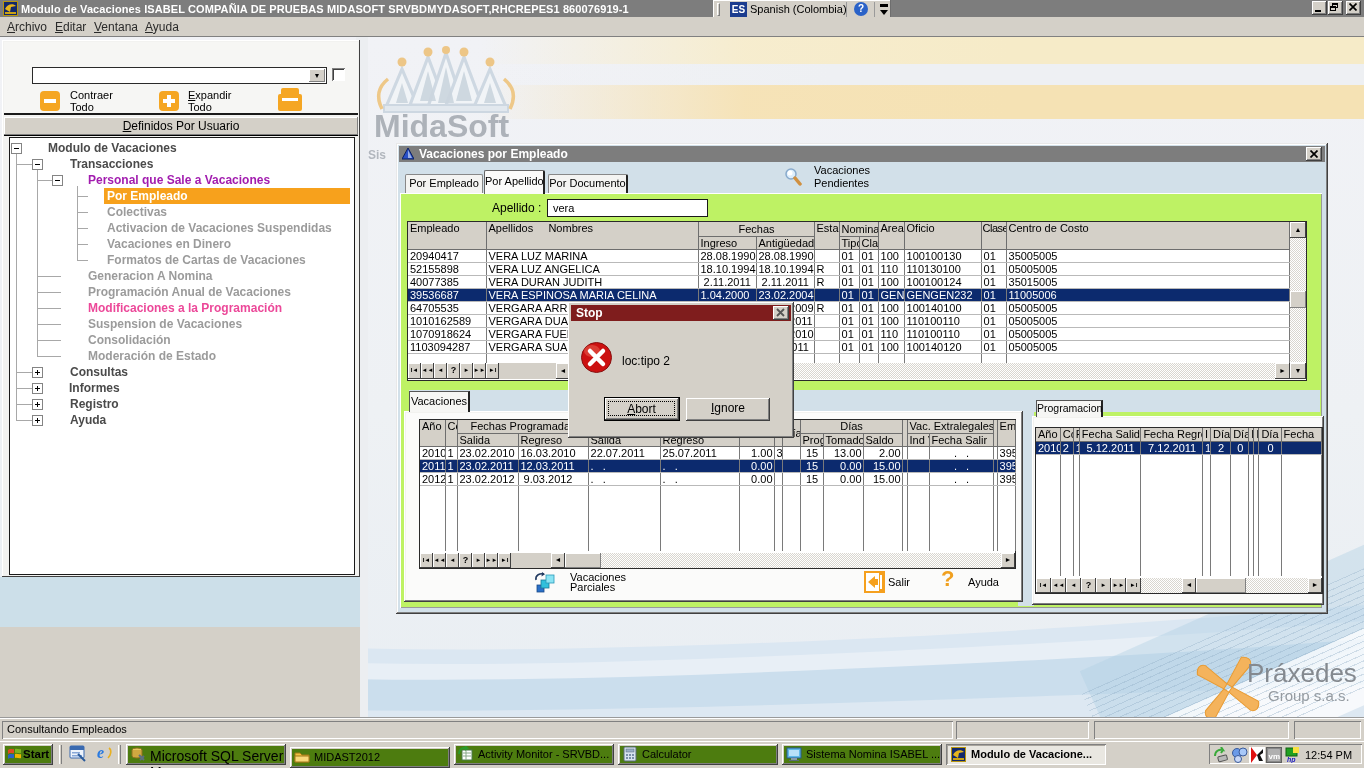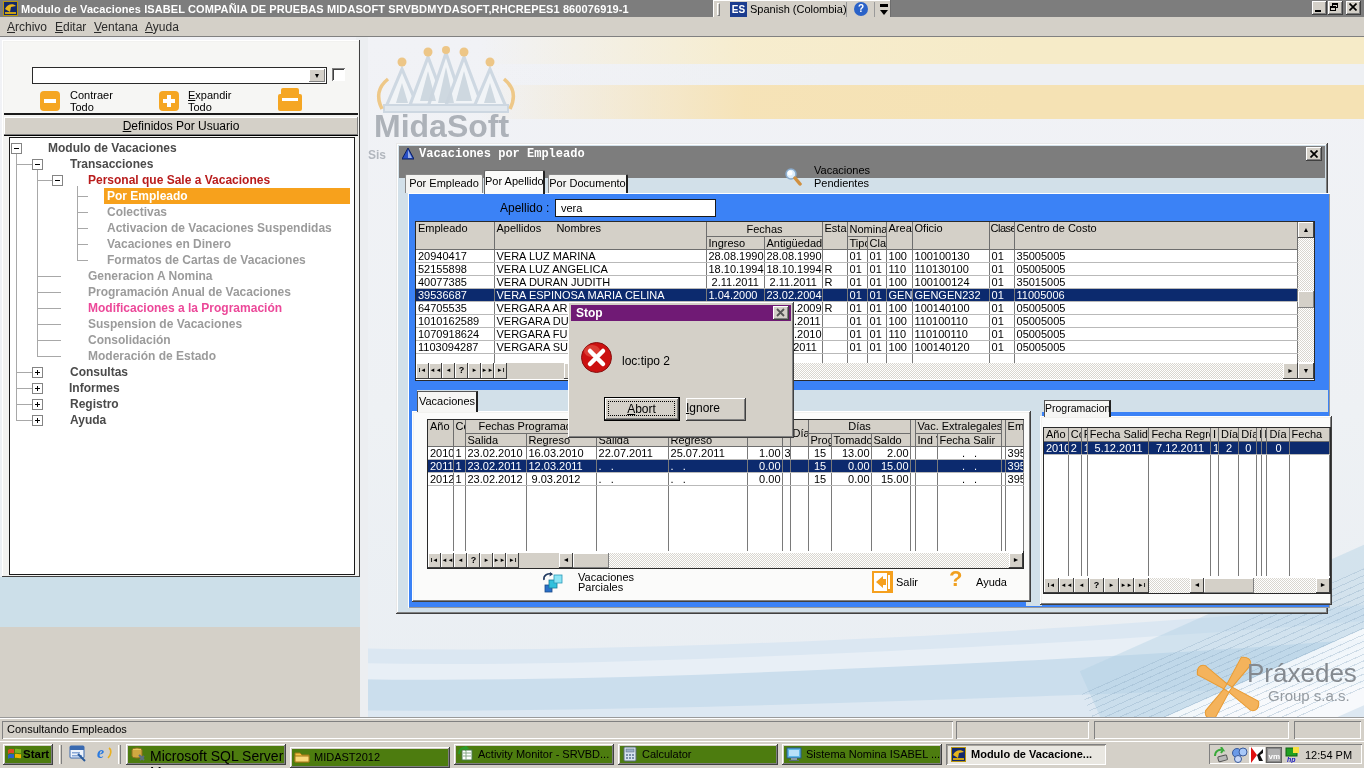--- a/index.html
+++ b/index.html
@@ -188,21 +188,21 @@
         <div class="abs" style="left:2px;top:4px;width:5px;height:1px;background:#000;"></div>
         <div class="abs" style="left:4px;top:2px;width:1px;height:5px;background:#000;"></div>
       </div>
     <div class="abs" style="left:22px;top:277px;width:11px;height:11px;border:1px solid #848484;background:#fff;">
         <div class="abs" style="left:2px;top:4px;width:5px;height:1px;background:#000;"></div>
         <div class="abs" style="left:4px;top:2px;width:1px;height:5px;background:#000;"></div>
       </div>
 
     <div class="abs" style="left:38px;top:2px;height:16px;line-height:16px;">Modulo de Vacaciones</div>
     <div class="abs" style="left:60px;top:18px;height:16px;line-height:16px;">Transacciones</div>
-    <div class="abs" style="left:78px;top:34px;height:16px;line-height:16px;color:#b91c1c;">Personal que Sale a Vacaciones</div>
+    <div class="abs" style="left:78px;top:34px;height:16px;line-height:16px;color:#a21caf;">Personal que Sale a Vacaciones</div>
     <div class="abs" style="left:94px;top:50px;width:246px;height:16px;line-height:16px;background:#f7a11c;color:#fff;padding-left:3px;">Por Empleado</div>
     <div class="abs" style="left:97px;top:66px;height:16px;line-height:16px;color:#9b9b9b;">Colectivas</div>
     <div class="abs" style="left:97px;top:82px;height:16px;line-height:16px;color:#9b9b9b;">Activacion de Vacaciones Suspendidas</div>
     <div class="abs" style="left:97px;top:98px;height:16px;line-height:16px;color:#9b9b9b;">Vacaciones en Dinero</div>
     <div class="abs" style="left:97px;top:114px;height:16px;line-height:16px;color:#9b9b9b;">Formatos de Cartas de Vacaciones</div>
     <div class="abs" style="left:78px;top:130px;height:16px;line-height:16px;color:#9b9b9b;">Generacion A Nomina</div>
     <div class="abs" style="left:78px;top:146px;height:16px;line-height:16px;color:#9b9b9b;">Programación Anual de Vacaciones</div>
     <div class="abs" style="left:78px;top:162px;height:16px;line-height:16px;color:#ec4899;">Modificaciones a la Programación</div>
     <div class="abs" style="left:78px;top:178px;height:16px;line-height:16px;color:#9b9b9b;">Suspension de Vacaciones</div>
     <div class="abs" style="left:78px;top:194px;height:16px;line-height:16px;color:#9b9b9b;">Consolidación</div>
@@ -210,21 +210,21 @@
     <div class="abs" style="left:60px;top:226px;height:16px;line-height:16px;">Consultas</div>
     <div class="abs" style="left:48px;top:242px;height:16px;line-height:16px;margin-left:11px;">Informes</div>
     <div class="abs" style="left:60px;top:258px;height:16px;line-height:16px;">Registro</div>
     <div class="abs" style="left:60px;top:274px;height:16px;line-height:16px;">Ayuda</div>
   </div>
 </div>
 <div class="abs" style="left:0;top:577px;width:360px;height:50px;background:#ccdfe9;"></div>
 <div class="abs" style="left:0;top:627px;width:360px;height:92px;background:#d4d0c8;"></div>
 
 <div class="abs" id="mainwin" style="left:396px;top:143px;width:932px;height:471px;background:#d2e0e9;box-shadow:inset -1px -1px 0 #404040,inset 1px 1px 0 #e8e8e8,inset -2px -2px 0 #808080,inset 2px 2px 0 #fff;">
-  <div class="abs" style="left:3px;top:3px;width:926px;height:32px;background:#7d7d7d;font-family:Liberation Mono, monospace;">
+  <div class="abs" style="left:3px;top:3px;width:926px;height:16px;background:#7d7d7d;">
     <svg class="abs" style="left:3px;top:2px;width:12px;height:12px;" viewBox="0 0 12 12">
         <path d="M6,0 L12,11 L0,11 Z" fill="#2a50c8" stroke="#0c2060"></path>
         <path d="M6,2 L10,10 L6,10 Z" fill="#9ab0e8"></path>
       </svg>
     <div class="abs bold" style="left:20px;top:1px;font-size:12px;color:#fff;">Vacaciones por Empleado</div>
     <div class="sbtn" style="right:3px;top:1px;width:16px;height:14px;">
         <svg class="abs" style="left:4px;top:3px;width:8px;height:8px;" viewBox="0 0 8 8">
           <path d="M0.5,0.5 L7.5,7.5 M7.5,0.5 L0.5,7.5" stroke="#000" stroke-width="1.7"></path>
         </svg>
       </div>
@@ -233,21 +233,21 @@
   <div class="abs" style="left:9px;top:31px;width:78px;height:19px;background:#f4f4f2;border:1px solid #888;border-bottom:none;border-radius:2px 2px 0 0;text-align:center;line-height:17px;font-size:11px;white-space:nowrap;">Por Empleado</div>
   <div class="abs" style="left:88px;top:27px;width:61px;height:24px;background:#fbfbfa;border:1px solid #666;border-right:2px solid #222;border-bottom:none;border-radius:2px 2px 0 0;text-align:center;line-height:20px;font-size:11px;white-space:nowrap;z-index:3;">Por Apellido</div>
   <div class="abs" style="left:152px;top:31px;width:80px;height:19px;background:#f4f4f2;border:1px solid #888;border-right:2px solid #222;border-bottom:none;border-radius:2px 2px 0 0;text-align:center;line-height:17px;font-size:11px;white-space:nowrap;">Por Documento</div>
   <svg class="abs" style="left:388px;top:24px;width:18px;height:19px;" viewBox="0 0 18 19">
       <circle cx="7" cy="7" r="5" fill="#ddeefc" stroke="#88aacc" stroke-width="1.5"></circle>
       <circle cx="6" cy="6" r="2.5" fill="#fff"></circle>
       <path d="M11,11 L16,17" stroke="#d09040" stroke-width="3.5" stroke-linecap="round"></path>
     </svg>
   <div class="abs" style="left:418px;top:21px;line-height:12.5px;">Vacaciones<br>Pendientes</div>
 
-  <div class="abs" id="tabpage" style="left:12px;top:50px;width:922px;height:415px;background:#3b82f6;box-shadow:inset 1px 1px 0 #fff,inset -1px -1px 0 #9a9a9a;">
+  <div class="abs" id="tabpage" style="left:4px;top:50px;width:922px;height:415px;background:#bef264;box-shadow:inset 1px 1px 0 #fff,inset -1px -1px 0 #9a9a9a;">
     <div class="abs" style="left:92px;top:8px;font-size:12px;">Apellido :</div>
     <div class="abs" style="left:147px;top:6px;width:161px;height:18px;background:#fff;border:1px solid #1a1a1a;line-height:16px;padding-left:5px;font-size:11px;">vera</div>
 
     <div class="abs" style="left:7px;top:28px;width:900px;height:160px;border:1px solid #2a2a2a;background:#fff;">
       <table style="position:absolute;left:0;top:0;width:881px;">
         <colgroup>
             <col style="width:78px">
             <col style="width:212px">
             <col style="width:58px">
             <col style="width:58px">
@@ -640,39 +640,39 @@
           <div class="navb abs" style="left:146px;top:0;width:14px;height:15px;line-height:14px;font-size:7px;">◄</div>
           <div class="abs r2" style="left:160px;top:0;width:50px;height:15px;"></div>
           <div class="navb abs" style="left:272px;top:0;width:14px;height:15px;line-height:14px;font-size:7px;">►</div>
         </div>
       </div>
     </div>
   </div>
 </div>
 
 <div class="abs" id="stopdlg" style="left:568px;top:302px;width:226px;height:136px;background:#d4d0c8;box-shadow:inset -1px -1px 0 #404040,inset 1px 1px 0 #fff,inset -2px -2px 0 #808080,inset 2px 2px 0 #d4d0c8;z-index:10;">
-  <div class="abs" style="left:3px;top:3px;width:220px;height:16px;background:#701a75;">
+  <div class="abs" style="left:3px;top:3px;width:220px;height:16px;background:#7f1d1d;">
     <div class="abs bold" style="left:5px;top:1px;font-size:12px;color:#fff;">Stop</div>
     <div class="sbtn" style="right:2px;top:1px;width:16px;height:14px;">
         <svg class="abs" style="left:3px;top:2px;width:9px;height:9px;" viewBox="0 0 9 9">
           <path d="M1,1 L8,8 M8,1 L1,8" stroke="#555" stroke-width="1.8"></path>
         </svg>
       </div>
   </div>
   <svg class="abs" style="left:13px;top:40px;width:31px;height:31px;" viewBox="0 0 31 31">
     <circle cx="15.5" cy="15.5" r="15" fill="#cc1111"></circle>
     <circle cx="15.5" cy="15.5" r="15" fill="none" stroke="#881111" stroke-width="1"></circle>
     <ellipse cx="11" cy="9" rx="8" ry="6" fill="#e86050" opacity="0.55"></ellipse>
     <path d="M9,9 L22,22 M22,9 L9,22" stroke="#fff" stroke-width="4.5" stroke-linecap="round"></path>
   </svg>
   <div class="abs" style="left:54px;top:52px;font-size:12px;">loc:tipo 2</div>
   <div class="abs" style="left:36px;top:95px;width:76px;height:24px;background:#d4d0c8;border:1px solid #000;box-shadow:inset -1px -1px 0 #404040,inset 1px 1px 0 #fff,inset -2px -2px 0 #808080;">
       <div class="abs" style="left:3px;top:3px;right:4px;bottom:4px;border:1px dotted #000;text-align:center;line-height:15px;font-size:12px;"><u>A</u>bort</div>
     </div>
-  <div class="abs" style="left:118px;top:96px;width:60px;height:23px;background:#d4d0c8;box-shadow:inset -1px -1px 0 #404040,inset 1px 1px 0 #fff,inset -2px -2px 0 #808080;line-height:21px;font-size:12px;"><u>I</u>gnore</div>
+  <div class="abs" style="left:118px;top:96px;width:84px;height:23px;background:#d4d0c8;box-shadow:inset -1px -1px 0 #404040,inset 1px 1px 0 #fff,inset -2px -2px 0 #808080;text-align:center;line-height:21px;font-size:12px;"><u>I</u>gnore</div>
 </div>
 
 <div class="abs" style="left:0;top:717px;width:1364px;height:24px;background:#d4d0c8;box-shadow:inset 0 1px 0 #9a9a9a,inset 0 2px 0 #fff;">
   <div class="abs sk" style="left:2px;top:4px;width:951px;height:18px;line-height:17px;padding-left:5px;">Consultando Empleados</div>
   <div class="abs sk" style="left:956px;top:4px;width:133px;height:18px;"></div>
   <div class="abs sk" style="left:1094px;top:4px;width:195px;height:18px;"></div>
   <div class="abs sk" style="left:1294px;top:4px;width:67px;height:18px;"></div>
 </div>
 
 <div class="abs" id="taskbar" style="left:0;top:741px;width:1364px;height:27px;background:#d4d0c8;box-shadow:inset 0 1px 0 #fff;">

